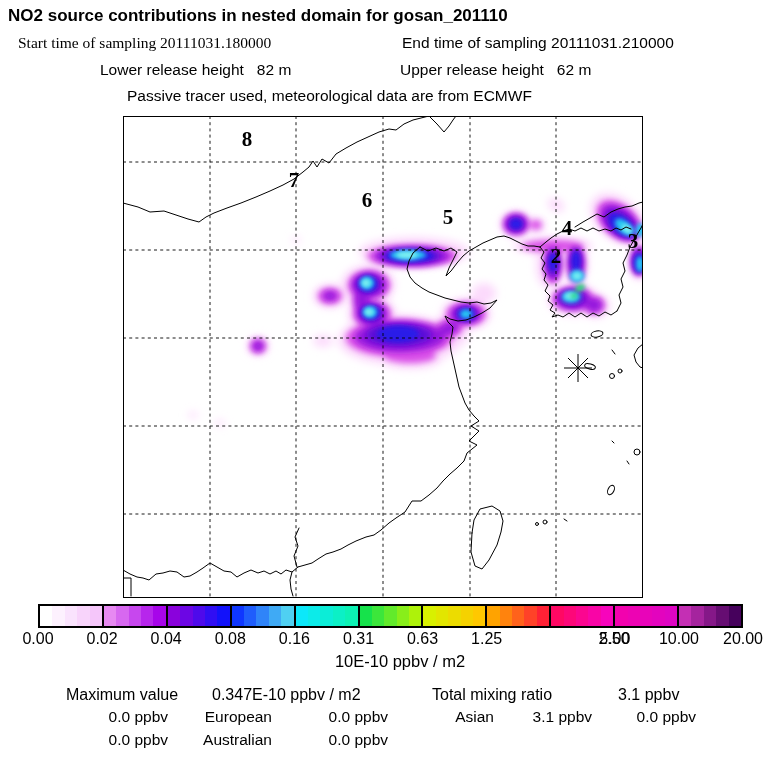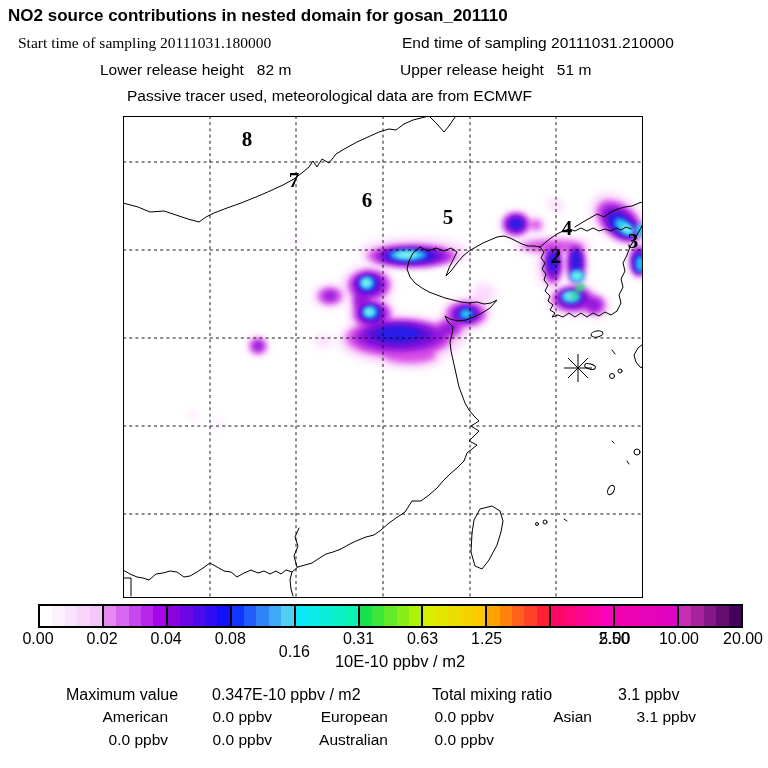--- a/index.html
+++ b/index.html
@@ -31,21 +31,21 @@
 <body>
 
 <div class="page">
 
   <div class="abs title" style="left:8px;top:6px;">NO2 source contributions in nested domain for gosan_201110</div>
 
   <div class="abs hline" style="left:18px;top:34px;font-family:Liberation Serif, serif;"><span>Start time of sampling</span> <span>20111031.180000</span></div>
   <div class="abs hline" style="left:402px;top:34px;"><span>End time of sampling</span> <span>20111031.210000</span></div>
 
   <div class="abs hline" style="left:100px;top:61px;"><span>Lower release height</span>   <span>82 m</span></div>
-  <div class="abs hline" style="left:400px;top:61px;"><span>Upper release height</span>   <span>51 m</span></div>
+  <div class="abs hline" style="left:400px;top:61px;"><span>Upper release height</span>   <span>62 m</span></div>
 
   <div class="abs hline" style="left:127px;top:87px;">Passive tracer used, meteorological data are from ECMWF</div>
 
   <svg class="map-svg" width="520" height="482" viewBox="123 116 520 482">
     <defs>
       <clipPath id="mapclip">
           <rect x="123" y="116" width="520" height="482"></rect>
         </clipPath>
       <filter id="blur2" x="-50%" y="-50%" width="200%" height="200%">
           <feGaussianBlur stdDeviation="2"></feGaussianBlur>
@@ -315,40 +315,39 @@
         <div class="cb-sub" style="background: rgb(133, 24, 136);"></div>
         <div class="cb-sub" style="background: rgb(102, 13, 114);"></div>
         <div class="cb-sub" style="background: rgb(70, 1, 92);"></div>
       </div>
     </div>
   <div class="ticks" id="ticks">
       <span class="tick" style="left: 38px;">0.00</span>
       <span class="tick" style="left: 102.091px;">0.02</span>
       <span class="tick" style="left: 166.182px;">0.04</span>
       <span class="tick" style="left: 230.273px;">0.08</span>
-      <span class="tick" style="left: 294.364px; margin-top: 13px;">0.16</span>
+      <span class="tick" style="left: 294.364px;">0.16</span>
       <span class="tick" style="left: 358.455px;">0.31</span>
       <span class="tick" style="left: 422.545px;">0.63</span>
       <span class="tick" style="left: 486.636px;">1.25</span>
       <span class="tick" style="left: 566px; margin-left: 48px;">2.50</span>
       <span class="tick" style="left: 614.818px;">5.00</span>
       <span class="tick" style="left: 678.909px;">10.00</span>
       <span class="tick" style="left: 743px;">20.00</span>
     </div>
   <div class="unit">10E-10 ppbv / m2</div>
 
   <div class="statsline">
     <span style="left:66px">Maximum value</span>
     <span style="left:212px">0.347E-10 ppbv / m2</span>
     <span style="left:432px">Total mixing ratio</span>
     <span style="left:618px">3.1 ppbv</span>
   </div>
 
   <div class="contrib" id="contrib">
-      <div>American</div>
       <div>0.0 ppbv</div>
       <div>European</div>
       <div>0.0 ppbv</div>
       <div>Asian</div>
       <div>3.1 ppbv</div>
       <div>0.0 ppbv</div>
       <div>0.0 ppbv</div>
       <div>Australian</div>
       <div>0.0 ppbv</div>
     </div>

